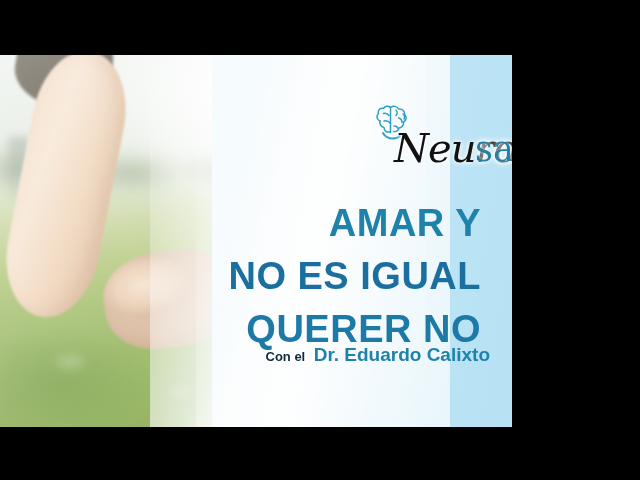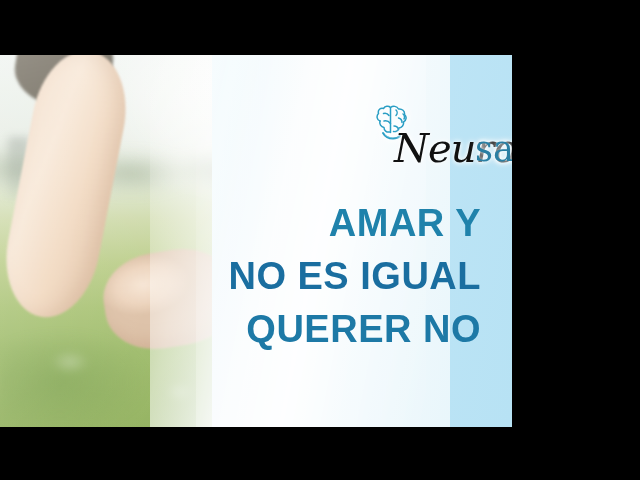--- a/index.html
+++ b/index.html
@@ -399,19 +399,23 @@
         </g>
       </svg>
     </div>
 
     <div class="title-block">
       <div class="title-line l1">AMAR Y</div>
       <div class="title-line l3">NO ES IGUAL</div>
       <div class="title-line l2">QUERER NO</div>
     </div>
 
+    <div class="byline">
+      <span class="byline-pre">Con el</span>
+      <span class="byline-name">Dr. Eduardo Calixto</span>
+    </div>
 
   </div>
 
   <div class="letterbox top"></div>
   <div class="letterbox bottom"></div>
 
 </div>
 
 </body></html>

